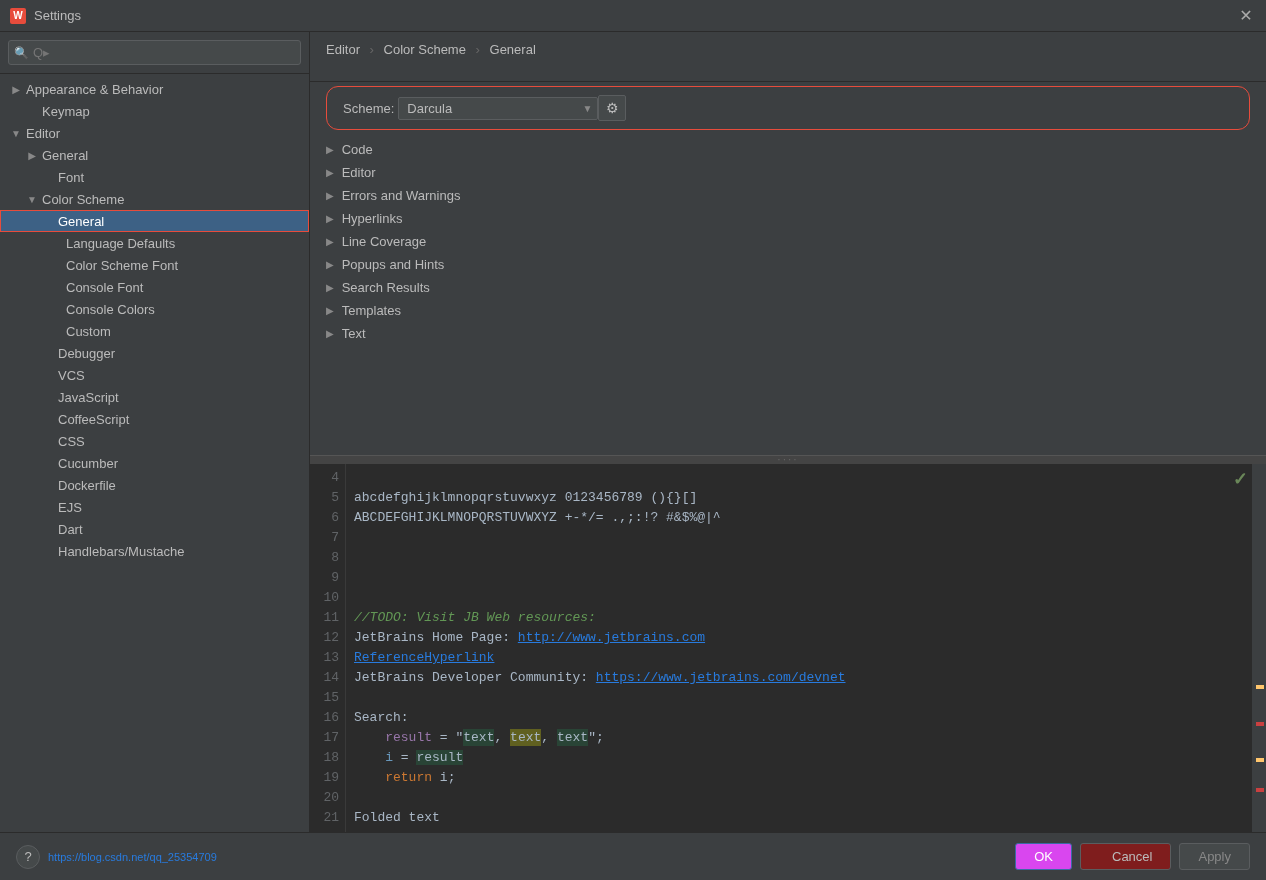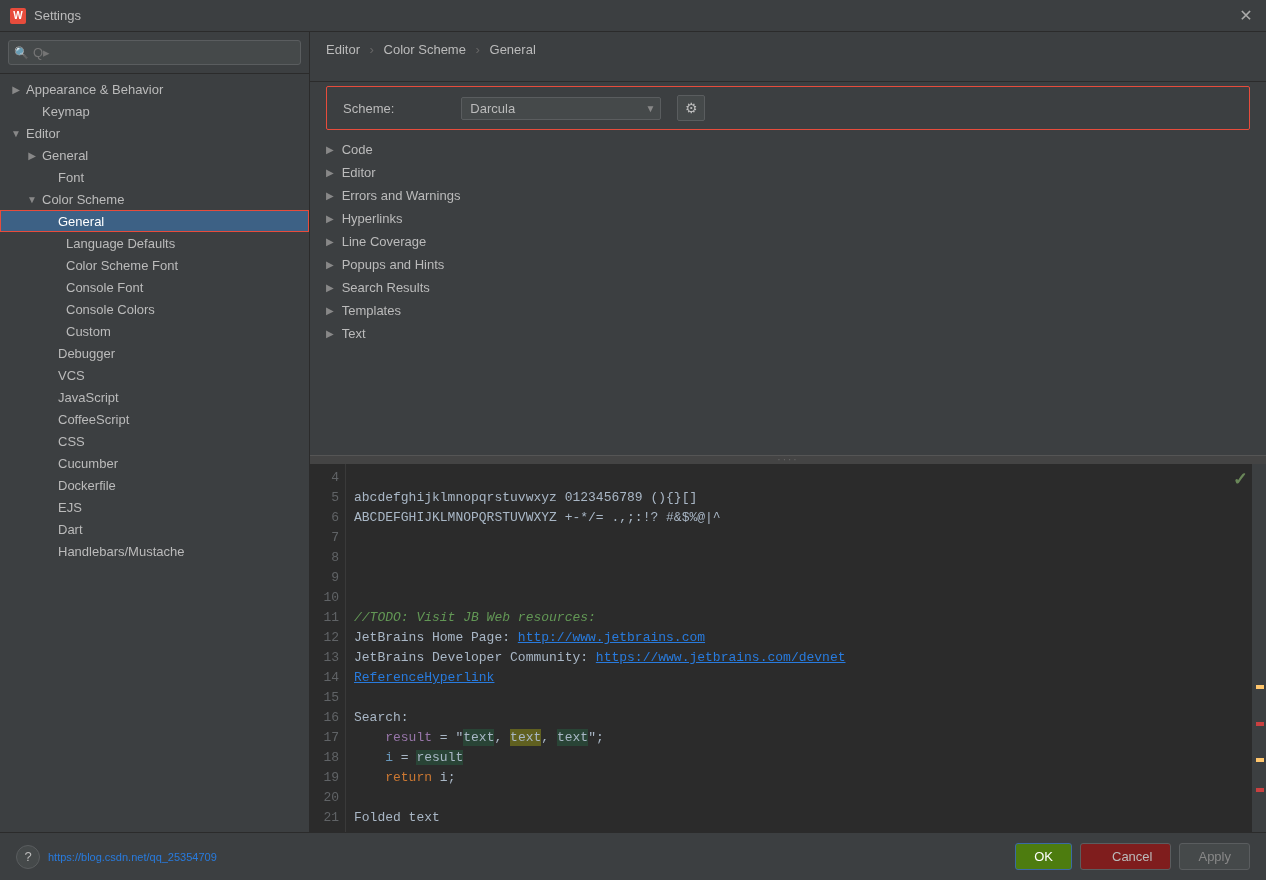--- a/index.html
+++ b/index.html
@@ -118,41 +118,40 @@
       flex-shrink: 0;
     }
     .breadcrumb span { color: #bbb; }
     .breadcrumb .sep { margin: 0 6px; color: #666; }
 
     
     .scheme-bar {
       padding: 8px 16px;
       display: flex;
       align-items: center;
-      gap: 16px;
+      gap: 0;
       flex-shrink: 0;
       border: 1px solid #e74c3c;
       margin: 4px 16px 4px 16px;
-      border-radius: 2px;
+      border-radius: 12px;
       background: #3c3f41;
     }
     .scheme-label { color: #bbb; margin-right: 4px; }
     .scheme-select {
       background: #45494a;
       border: 1px solid #5a5d5f;
       color: #bbb;
       padding: 3px 24px 3px 8px;
       font-size: 13px;
       border-radius: 2px;
       width: 200px;
       appearance: none;
       cursor: pointer;
       outline: none;
       position: relative;
-      margin-left: 47px;
     }
     .scheme-select-wrap {
       position: relative;
       display: inline-block;
     }
     .scheme-select-arrow {
       position: absolute; right: 6px; top: 50%; transform: translateY(-50%);
       color: #888; font-size: 10px; pointer-events: none;
     }
     .gear-btn {
@@ -280,21 +279,21 @@
       text-decoration: none;
     }
     .btn {
       padding: 5px 18px;
       border-radius: 3px;
       font-size: 13px;
       cursor: pointer;
       border: 1px solid transparent;
     }
     .btn-ok {
-      background: #4d7c0f;
+      background: #d946ef;
       color: #fff;
       border-color: #3a6aa5;
     }
     .btn-cancel {
       background: #7f1d1d;
       color: #bbb;
       border-color: #5a5d5f;
       padding-left: 31px;
     }
     .btn-apply {
@@ -557,22 +556,22 @@
         <div class="code-lines">
           <div class="code-line">&nbsp;</div>
           <div class="code-line">abcdefghijklmnopqrstuvwxyz 0123456789 (){}[]</div>
           <div class="code-line">ABCDEFGHIJKLMNOPQRSTUVWXYZ +-*/= .,;:!? #&amp;$%@|^</div>
           <div class="code-line">&nbsp;</div>
           <div class="code-line">&nbsp;</div>
           <div class="code-line">&nbsp;</div>
           <div class="code-line">&nbsp;</div>
           <div class="code-line"><span class="code-todo">//TODO: Visit JB Web resources:</span></div>
           <div class="code-line"><span>JetBrains Home Page: </span><span class="code-link">http://www.jetbrains.com</span></div>
+          <div class="code-line"><span class="code-link">ReferenceHyperlink</span></div>
           <div class="code-line"><span>JetBrains Developer Community: </span><span class="code-link">https://www.jetbrains.com/devnet</span></div>
-          <div class="code-line"><span class="code-link">ReferenceHyperlink</span></div>
           <div class="code-line">&nbsp;</div>
           <div class="code-line"><span>Search:</span></div>
           <div class="code-line"><span>    </span><span class="result-var">result</span><span> = "</span><span class="text-highlight-green">text</span><span>, </span><span class="text-highlight-yellow">text</span><span>, </span><span class="text-highlight-green">text</span><span>";</span></div>
           <div class="code-line"><span>    </span><span class="code-blue">i</span><span> = </span><span style="background:#294436; color:#a9b7c6;">result</span></div>
           <div class="code-line"><span>    </span><span class="code-orange">return</span><span> i;</span></div>
           <div class="code-line">&nbsp;</div>
           <div class="code-line"><span>Folded text</span></div>
         </div>
 
         <div class="minimap">

